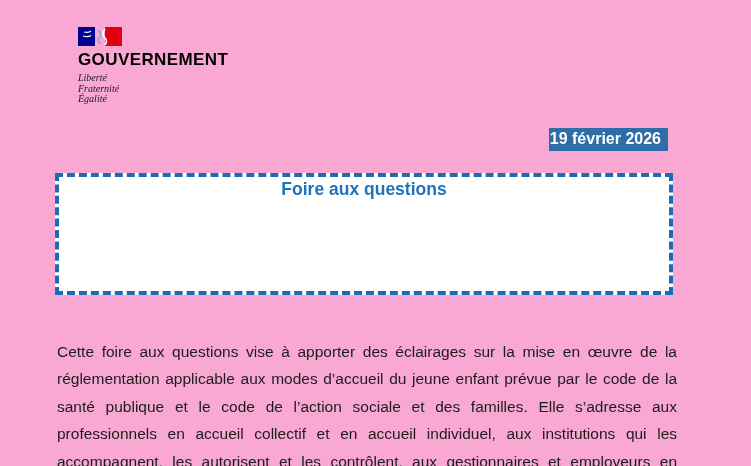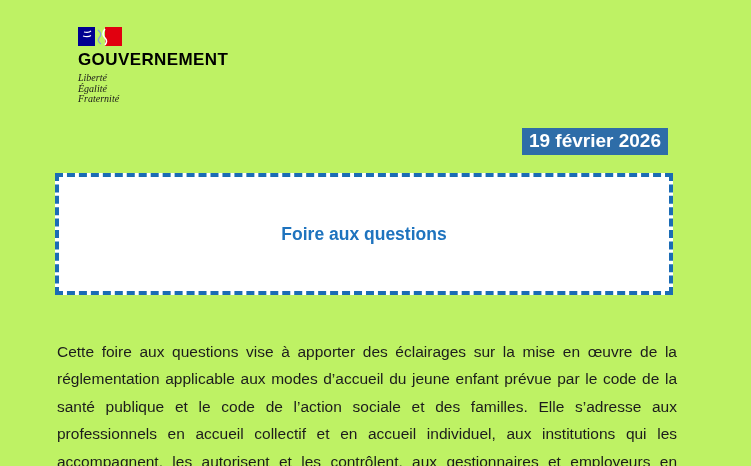--- a/index.html
+++ b/index.html
@@ -4,21 +4,21 @@
 <style>
   html, body {
     margin: 0;
     padding: 0;
     background: #ffffff;
   }
   .page {
     position: relative;
     width: 751px;
     height: 466px;
-    background: #bef264;
+    background: #f9a8d4;
     overflow: hidden;
     font-family: "Liberation Sans", sans-serif;
   }
 
   
   .logo {
     position: absolute;
     left: 78px;
     top: 27px;
   }
@@ -44,40 +44,39 @@
     color: #1a1a1a;
   }
 
   
   .date-badge {
     position: absolute;
     top: 128px;
     right: 83px;
     background: #2E6DA8;
     color: #ffffff;
-    font-size: 19px;
+    font-size: 16px;
     font-weight: bold;
-    padding: 2px 7px 3px 7px;
+    padding: 2px 7px 3px 1px;
     white-space: nowrap;
   }
 
   
   .title-box {
     position: absolute;
     left: 55px;
     top: 173px;
     width: 618px;
     height: 122px;
     box-sizing: border-box;
     border: 4px dashed #1B6CB5;
     background: #ffffff;
     display: flex;
     flex-direction: column;
     align-items: center;
-    justify-content: center;
     text-align: center;
   }
   .title-line {
     color: #1E73BE;
     font-size: 17.5px;
     font-weight: bold;
     line-height: 24px;
   }
 
   
@@ -102,22 +101,22 @@
       <rect x="0" y="0" width="17" height="19" fill="#000091"></rect>
       <rect x="27" y="0" width="17" height="19" fill="#E1000F"></rect>
       <path d="M6 5 q5 1 7 -1" stroke="#ffffff" stroke-width="1.1" fill="none"></path>
       <path d="M5 9 q5 1.5 8 -0.5" stroke="#ffffff" stroke-width="1.1" fill="none"></path>
       <path d="M20 3 q5 4 1 8 q-2 3 2 6" stroke="#8fa3d8" stroke-width="1.4" fill="none"></path>
       <path d="M27 2 q-4 5 0 9 q3 3 0 7" stroke="#ffffff" stroke-width="1.6" fill="none"></path>
     </svg>
     <div class="wordmark">GOUVERNEMENT</div>
     <div class="motto">
       <div>Liberté</div>
+      <div>Fraternité</div>
       <div>Égalité</div>
-      <div>Fraternité</div>
     </div>
   </div>
 
   <div class="date-badge">19 février 2026</div>
 
   <div class="title-box">
     <div class="title-line">Foire aux questions</div>
   </div>
 
   <p class="body-text">Cette foire aux questions vise à apporter des éclairages sur la mise en œuvre de la réglementation applicable aux modes d’accueil du jeune enfant prévue par le code de la santé publique et le code de l’action sociale et des familles. Elle s’adresse aux professionnels en accueil collectif et en accueil individuel, aux institutions qui les accompagnent, les autorisent et les contrôlent, aux gestionnaires et employeurs en accueil collectif, et aux fédérations et associations représentatives de la filière.</p>

